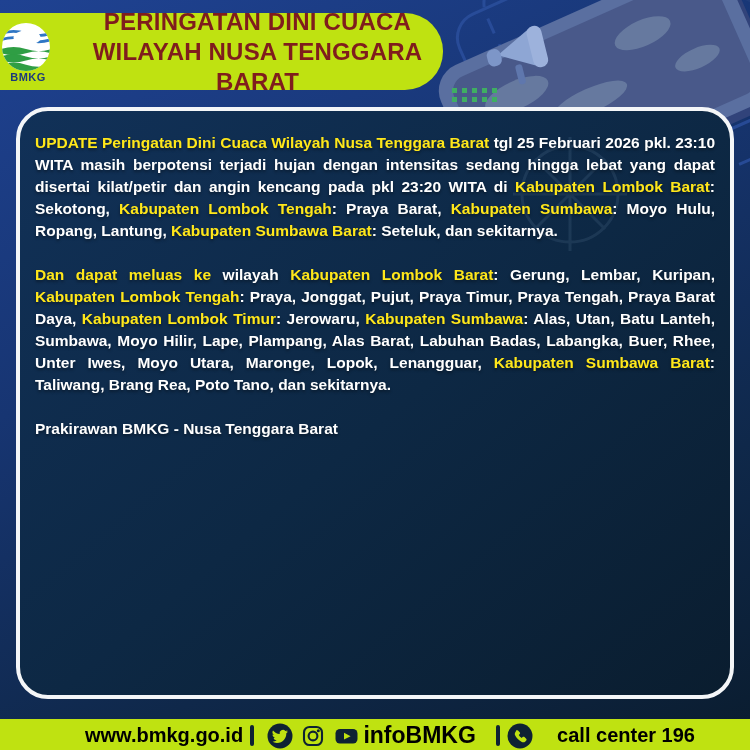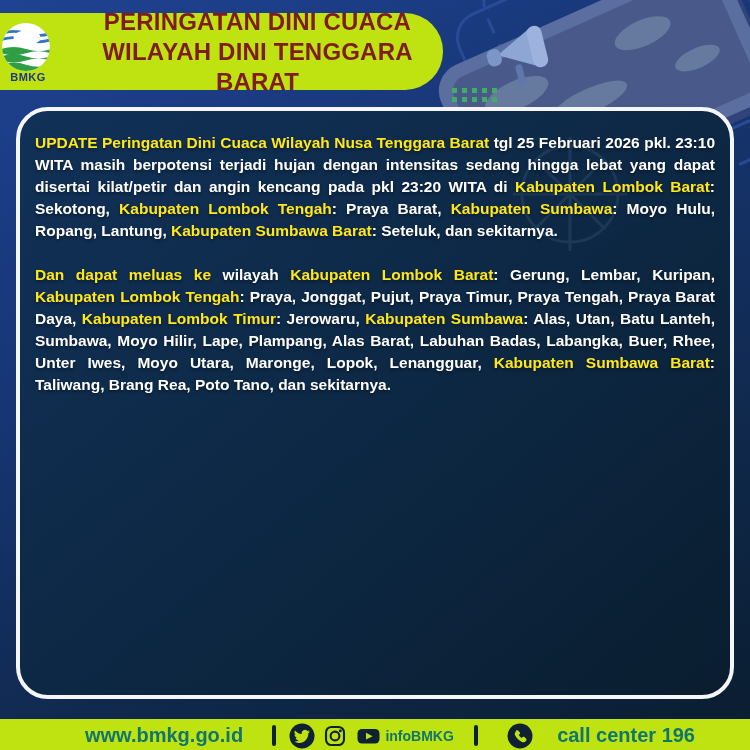--- a/index.html
+++ b/index.html
@@ -31,27 +31,27 @@
   .panel-body{position:relative;padding:21px 15px 0 15px;}
   .panel-body p{
     margin:0 0 22px 0;font-size:15.5px;line-height:22px;font-weight:bold;color:#ffffff;
     text-align:justify;text-shadow:0 2px 3px rgba(0,0,0,.4);
   }
   .panel-body p .hl{color:#ffe71a;}
   
   .footer{
     position:absolute;left:0;bottom:0;width:750px;height:31px;z-index:5;background:#bfe211;
     display:flex;align-items:center;box-sizing:border-box;padding:2px 55px 0 85px;
-    color:#0f766e;
+    color:#000000;
   }
   .footer .site{font-size:20px;font-weight:bold;}
   .sep{width:4px;height:21px;border-radius:2px;background:#0e2233;}
   .sep.s1{margin-left:auto;}
   .social{display:flex;align-items:center;gap:7px;margin:0 0 0 13px;}
-  .handle{font-size:14px;font-weight:bold;margin:0 20px 0 3px;}
+  .handle{font-size:23px;font-weight:bold;margin:0 20px 0 3px;}
   .callwrap{display:flex;align-items:center;gap:24px;margin-left:auto;}
   .call{font-size:20px;font-weight:bold;}
   .icon{display:block;}
 </style>
 </head>
 <body>
 
 <div class="poster">
 
   <svg class="deco" width="750" height="170" viewBox="0 0 750 170">
@@ -130,34 +130,35 @@
           <ellipse cx="25" cy="15" rx="13" ry="7" fill="#ffffff"></ellipse>
           <path d="M0 26 Q12 22 24 26 T48 26 L48 30 Q36 26 24 30 T0 30 Z" fill="#2f9e44"></path>
           <path d="M0 33 Q12 29 24 33 T48 33 L48 37 Q36 33 24 37 T0 37 Z" fill="#2f9e44"></path>
           <path d="M0 41 Q12 37 24 41 T48 41 L48 48 L0 48 Z" fill="#2f9e44"></path>
         </g>
       </svg>
       <span class="logo-label">BMKG</span>
     </div>
     <div class="banner-title">
       <div>PERINGATAN DINI CUACA</div>
-      <div>WILAYAH DINI TENGGARA BARAT</div>
+      <div>WILAYAH NUSA TENGGARA BARAT</div>
     </div>
   </div>
 
   <div class="panel">
     <svg class="watermark" width="130" height="130" viewBox="0 0 130 130">
       <g stroke="#bcd6ff" stroke-width="3" fill="none">
         <circle cx="65" cy="65" r="48"></circle>
         <path d="M65 8 L65 122 M8 65 L122 65 M30 30 L100 100 M100 30 L30 100"></path>
       </g>
     </svg>
     <div class="panel-body">
       <p><span class="hl">UPDATE Peringatan Dini Cuaca Wilayah Nusa Tenggara Barat</span><span> tgl 25 Februari 2026 pkl. 23:10 WITA masih berpotensi terjadi hujan dengan intensitas sedang hingga lebat yang dapat disertai kilat/petir dan angin kencang pada pkl 23:20 WITA di </span><span class="hl">Kabupaten Lombok Barat</span><span>: Sekotong, </span><span class="hl">Kabupaten Lombok Tengah</span><span>: Praya Barat, </span><span class="hl">Kabupaten Sumbawa</span><span>: Moyo Hulu, Ropang, Lantung, </span><span class="hl">Kabupaten Sumbawa Barat</span><span>: Seteluk, dan sekitarnya.</span></p>
       <p><span class="hl">Dan dapat meluas ke</span><span> wilayah </span><span class="hl">Kabupaten Lombok Barat</span><span>: Gerung, Lembar, Kuripan, </span><span class="hl">Kabupaten Lombok Tengah</span><span>: Praya, Jonggat, Pujut, Praya Timur, Praya Tengah, Praya Barat Daya, </span><span class="hl">Kabupaten Lombok Timur</span><span>: Jerowaru, </span><span class="hl">Kabupaten Sumbawa</span><span>: Alas, Utan, Batu Lanteh, Sumbawa, Moyo Hilir, Lape, Plampang, Alas Barat, Labuhan Badas, Labangka, Buer, Rhee, Unter Iwes, Moyo Utara, Maronge, Lopok, Lenangguar, </span><span class="hl">Kabupaten Sumbawa Barat</span><span>: Taliwang, Brang Rea, Poto Tano, dan sekitarnya.</span></p>
+      <p><span>Prakirawan BMKG - Nusa Tenggara Barat</span></p>
     </div>
   </div>
 
   <div class="footer">
     <span class="site">www.bmkg.go.id</span>
     <span class="sep s1"></span>
     <span class="social">
       <svg class="icon" width="26" height="26" viewBox="0 0 26 26">
         <circle cx="13" cy="13" r="12.5" fill="#0e2233"></circle>
         <path fill="#bfe211" d="M21 8.6c-.6.3-1.2.4-1.9.5.7-.4 1.2-1 1.4-1.8-.6.4-1.3.6-2.1.8a3.3 3.3 0 0 0-5.7 3C10 10.9 7.6 9.6 6 7.6a3.3 3.3 0 0 0 1 4.4c-.5 0-1-.2-1.5-.4 0 1.6 1.1 2.9 2.6 3.2-.5.1-1 .2-1.5.1.4 1.3 1.6 2.3 3.1 2.3A6.6 6.6 0 0 1 5 18.6 9.3 9.3 0 0 0 10 20c6 0 9.3-5 9.3-9.3v-.4c.7-.5 1.2-1.1 1.7-1.7z"></path>

